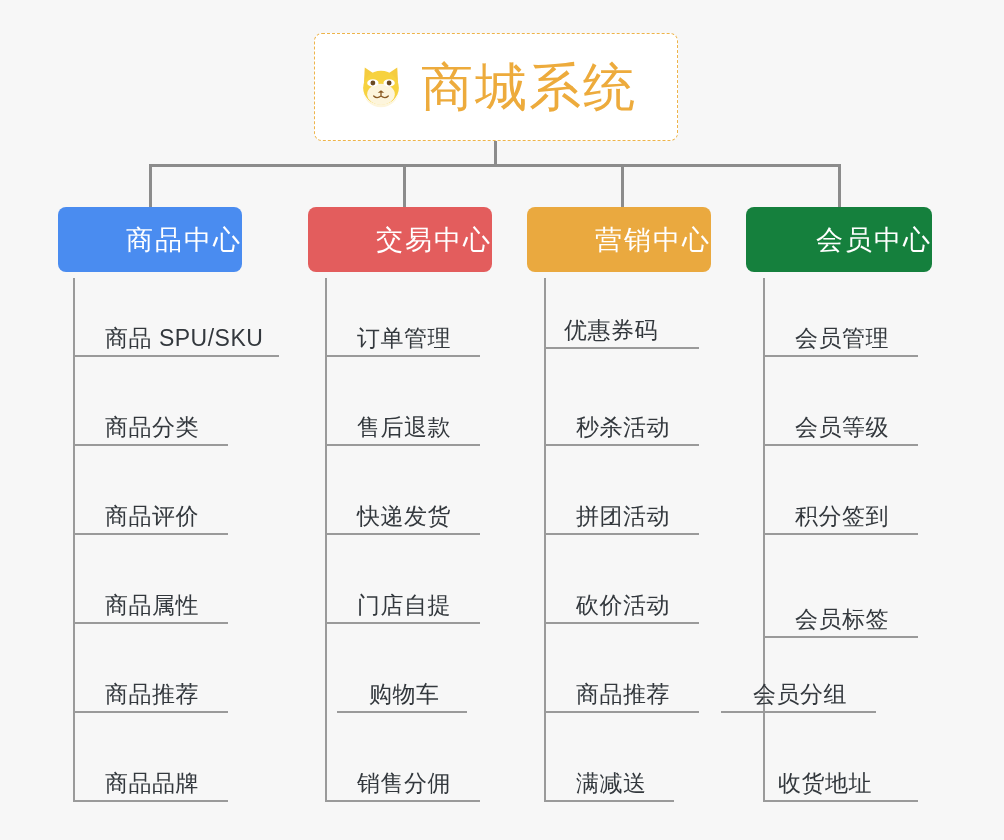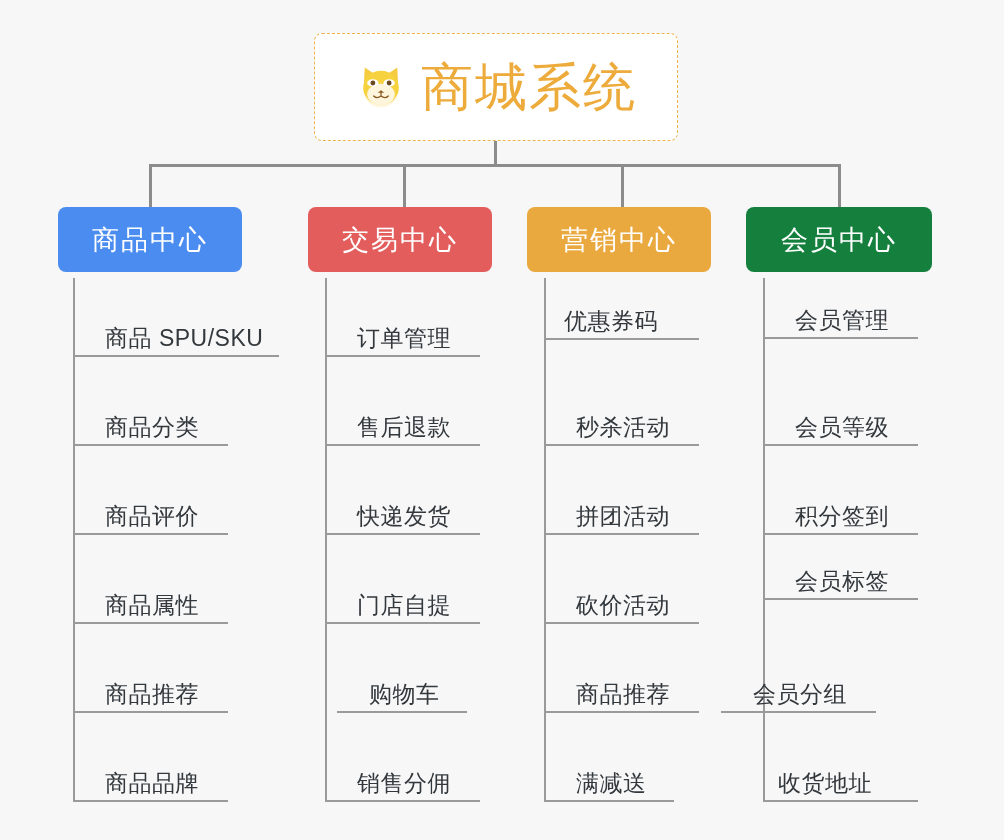--- a/index.html
+++ b/index.html
@@ -73,21 +73,21 @@
   }
 
   
   .cat-box {
     position: absolute;
     top: 207px;
     height: 65px;
     border-radius: 8px;
     display: flex;
     align-items: center;
-    justify-content: center;
+    justify-content: flex-end;
     color: #ffffff;
     font-size: 27px;
     letter-spacing: 2px;
     box-sizing: border-box;
     white-space: nowrap;
   }
 
   
   .cat-drop {
     top: 164px;
@@ -194,21 +194,21 @@
         <span class="leaf-label">购物车</span>
       </div>
       <div class="leaf" style="left: 325px; top: 756px; width: 155px;">
         <span class="leaf-label">销售分佣</span>
       </div>
       <div class="line v-line cat-drop" style="left: 621px; position: absolute;"></div>
       <div class="cat-box" style="left: 527px; width: 184px; background: rgb(234, 169, 63);">
         <span>营销中心</span>
       </div>
       <div class="col-stem" style="position: absolute; left: 544px; height: 524px;"></div>
-      <div class="leaf" style="left: 544px; top: 294px; width: 155px; padding-left: 20px;">
+      <div class="leaf" style="left: 544px; top: 303px; width: 155px; padding-left: 20px;">
         <span class="leaf-label">优惠券码</span>
       </div>
       <div class="leaf" style="left: 544px; top: 400px; width: 155px;">
         <span class="leaf-label">秒杀活动</span>
       </div>
       <div class="leaf" style="left: 544px; top: 489px; width: 155px;">
         <span class="leaf-label">拼团活动</span>
       </div>
       <div class="leaf" style="left: 544px; top: 578px; width: 155px;">
         <span class="leaf-label">砍价活动</span>
@@ -217,30 +217,30 @@
         <span class="leaf-label">商品推荐</span>
       </div>
       <div class="leaf" style="left: 544px; top: 756px; width: 130px;">
         <span class="leaf-label">满减送</span>
       </div>
       <div class="line v-line cat-drop" style="left: 838px; position: absolute;"></div>
       <div class="cat-box" style="left: 746px; width: 186px; background: #15803d;">
         <span>会员中心</span>
       </div>
       <div class="col-stem" style="position: absolute; left: 763px; height: 524px;"></div>
-      <div class="leaf" style="left: 763px; top: 293px; width: 155px;">
+      <div class="leaf" style="left: 763px; top: 311px; width: 155px;">
         <span class="leaf-label">会员管理</span>
       </div>
       <div class="leaf" style="left: 763px; top: 400px; width: 155px;">
         <span class="leaf-label">会员等级</span>
       </div>
       <div class="leaf" style="left: 763px; top: 489px; width: 155px;">
         <span class="leaf-label">积分签到</span>
       </div>
-      <div class="leaf" style="left: 763px; top: 554px; width: 155px;">
+      <div class="leaf" style="left: 763px; top: 592px; width: 155px;">
         <span class="leaf-label">会员标签</span>
       </div>
       <div class="leaf" style="left: 721px; top: 667px; width: 155px;">
         <span class="leaf-label">会员分组</span>
       </div>
       <div class="leaf" style="left: 763px; top: 756px; width: 155px; padding-left: 15px;">
         <span class="leaf-label">收货地址</span>
       </div>
     </div>
 

